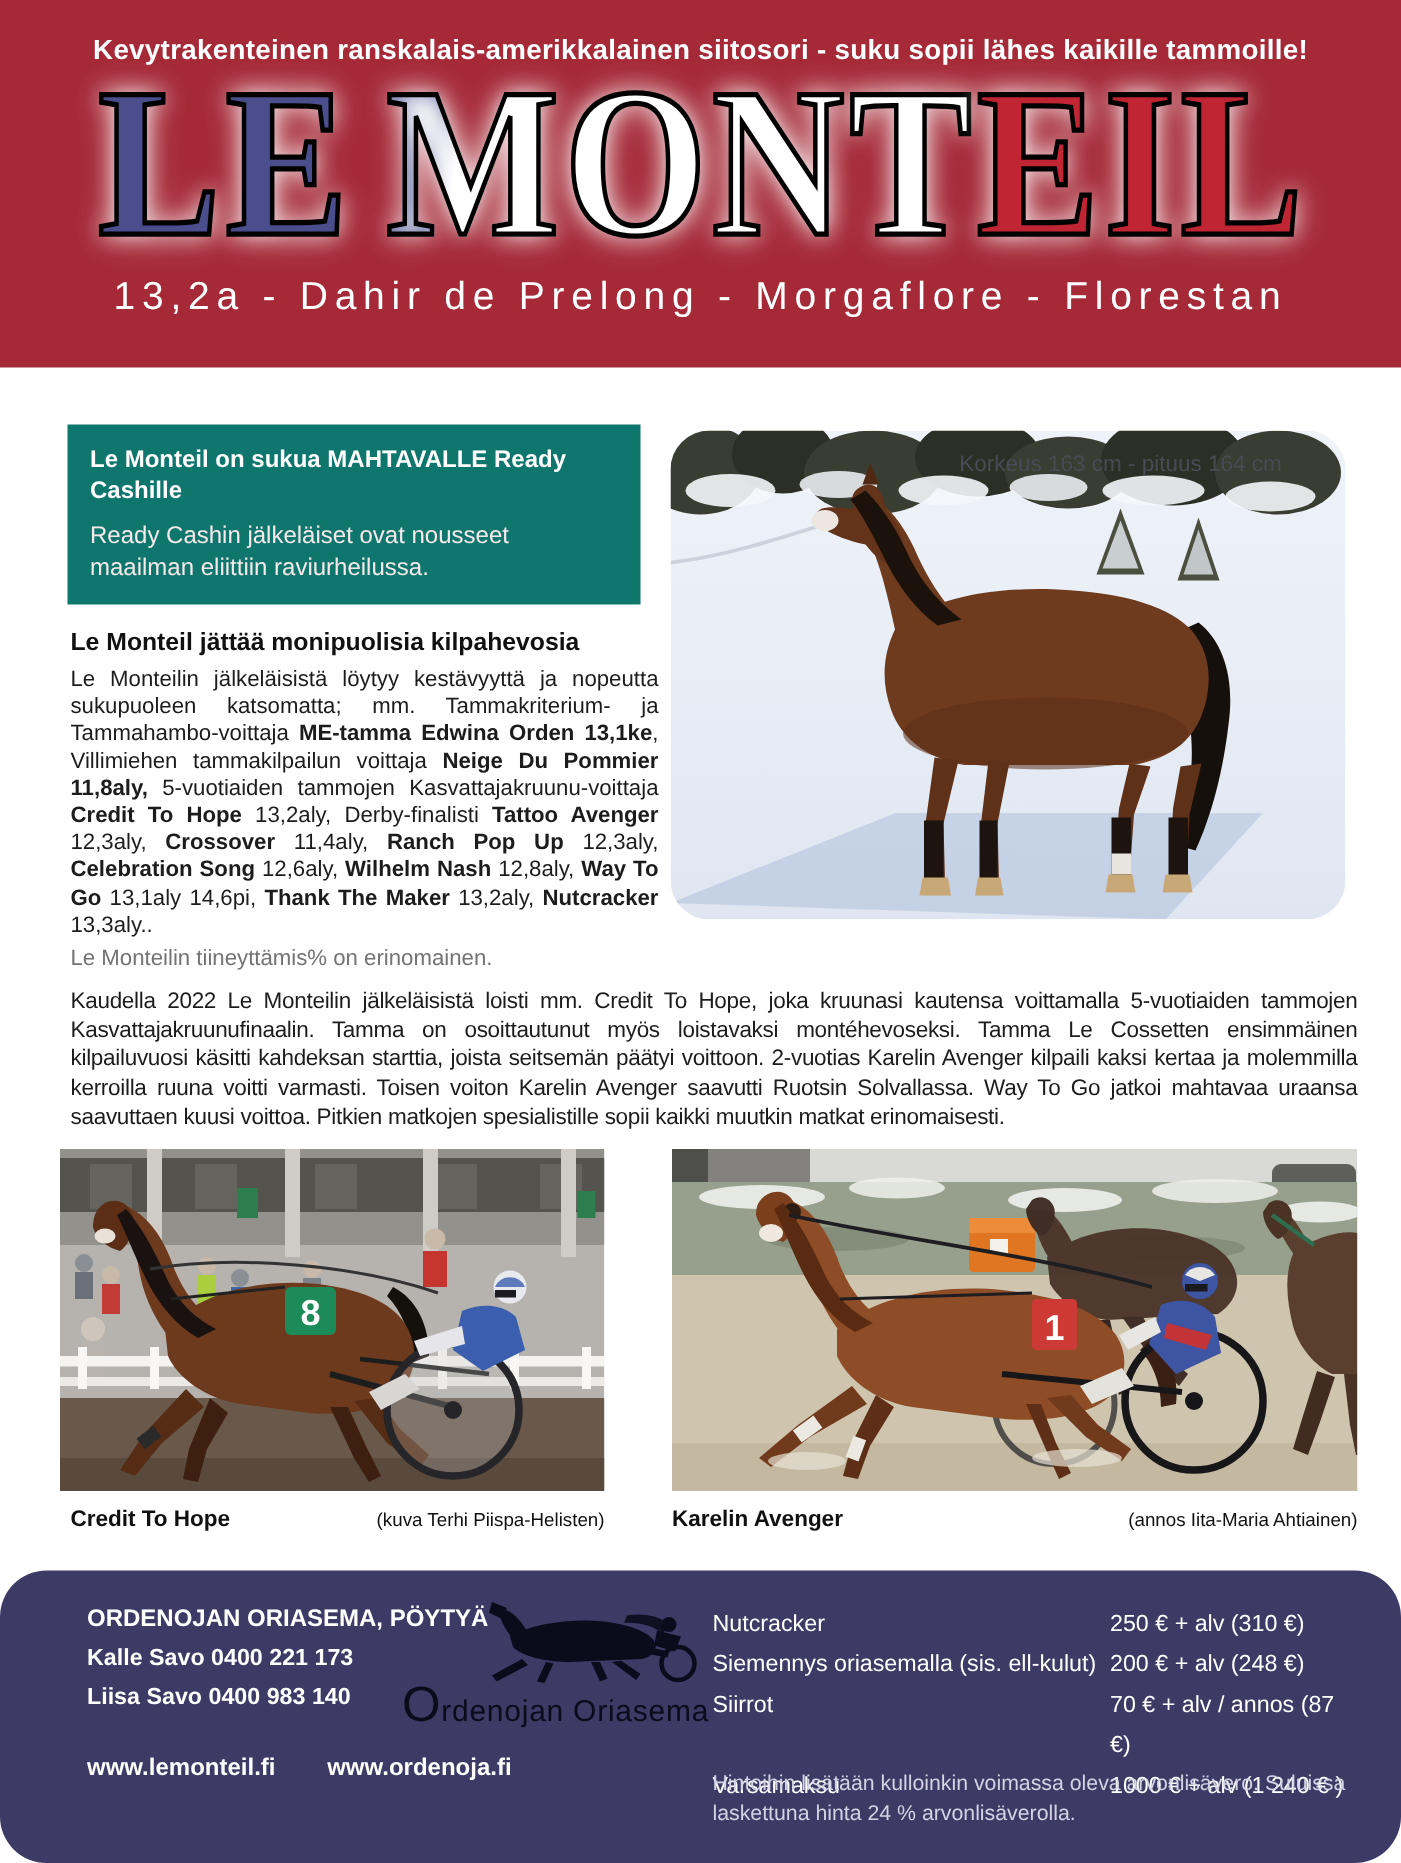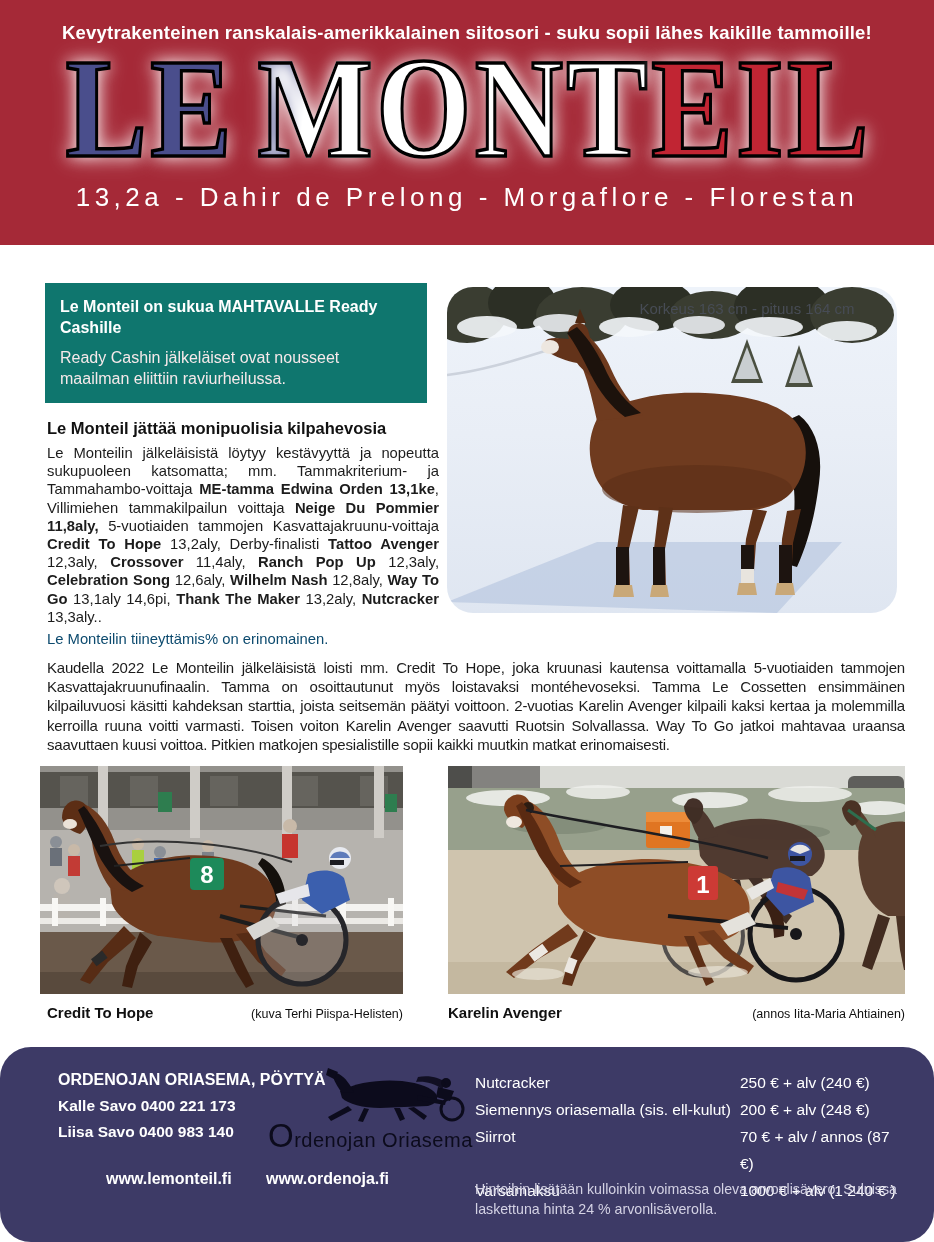--- a/index.html
+++ b/index.html
@@ -38,38 +38,38 @@
   .photo-left{left:40px;top:766px;width:363px;height:228px;}
   .photo-right{left:448px;top:766px;width:457px;height:228px;}
   .photo svg{display:block;width:100%;height:100%;}
 
   
   .article-heading{position:absolute;left:47px;top:419px;width:392px;
                    font-size:16.5px;font-weight:bold;color:#111;}
   .article-body{position:absolute;left:47px;top:444px;width:392px;
                 font-size:14.8px;line-height:18.2px;color:#1c1c1c;text-align:justify;}
   .fertility-note{position:absolute;left:47px;top:631px;width:500px;
-                  font-size:14.8px;color:#0c4a6e;}
+                  font-size:14.8px;color:#737373;}
   .season-par{position:absolute;left:47px;top:658px;width:858px;
               font-size:15px;line-height:19.2px;color:#1c1c1c;text-align:justify;
               letter-spacing:-.2px;}
 
   
   .cap{position:absolute;top:1004px;font-size:15px;color:#101010;}
   .cap-name{font-weight:bold;}
   .cap-credit{font-size:12.5px;font-weight:normal;}
   .cap-l{left:47px;width:356px;display:flex;justify-content:space-between;align-items:baseline;}
   .cap-r{left:448px;width:457px;display:flex;justify-content:space-between;align-items:baseline;}
 
   
   .footer{position:absolute;left:0;top:1047px;width:934px;height:195px;background:#3d3a66;color:#fff;border-radius:31px;}
   .f-org{position:absolute;left:58px;top:24px;font-size:16px;font-weight:bold;}
   .f-phone1{position:absolute;left:58px;top:50px;font-size:15.5px;font-weight:bold;}
   .f-phone2{position:absolute;left:58px;top:76px;font-size:15.5px;font-weight:bold;}
-  .f-sites{position:absolute;left:58px;top:123px;font-size:16px;font-weight:bold;margin-left:48px;}
+  .f-sites{position:absolute;left:58px;top:123px;font-size:16px;font-weight:bold;}
   .f-sites span{margin-right:30px;cursor:pointer;}
   .f-logo{position:absolute;left:268px;top:18px;width:215px;height:110px;color:#0c0b1c;}
   .f-logo svg{display:block;}
   .f-logo-text{font-size:20px;letter-spacing:.5px;color:#0c0b1c;margin-top:-6px;
                font-family:"Liberation Sans",sans-serif;}
   .f-logo-text::first-letter{font-size:33px;}
   .f-prices{position:absolute;left:475px;top:22px;width:430px;font-size:15.5px;line-height:27px;}
   .price-row{display:flex;}
   .price-label{width:265px;flex:none;}
   .price-value{flex:1;}
@@ -347,21 +347,21 @@
           <path d="M170,22 L186,26 L182,36 L168,32 Z"></path>
           <path d="M150,12 C160,10 172,12 178,18 L174,24 C166,18 156,16 148,17 Z" opacity=".9"></path>
         </g>
       </svg>
       <div class="f-logo-text">Ordenojan Oriasema</div>
     </div>
 
     <div class="f-prices">
       <div class="price-row">
         <span class="price-label">Nutcracker</span>
-        <span class="price-value">250 € + alv (240 €)</span>
+        <span class="price-value">250 € + alv (310 €)</span>
       </div>
       <div class="price-row">
         <span class="price-label">Siemennys oriasemalla (sis. ell-kulut)</span>
         <span class="price-value">200 € + alv (248 €)</span>
       </div>
       <div class="price-row">
         <span class="price-label">Siirrot</span>
         <span class="price-value">70 € + alv / annos (87 €)</span>
       </div>
       <div class="price-row">

